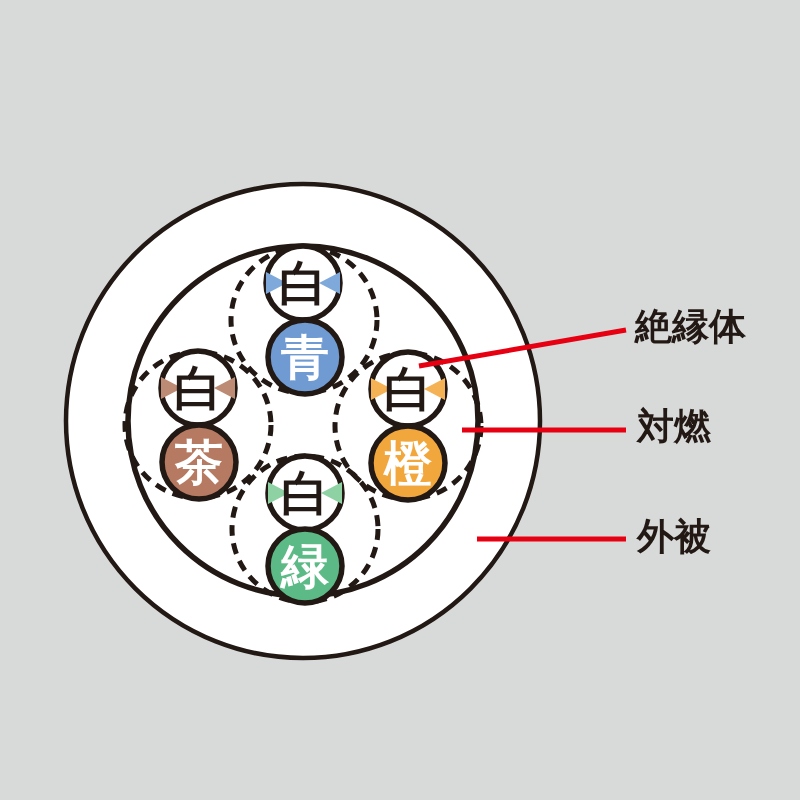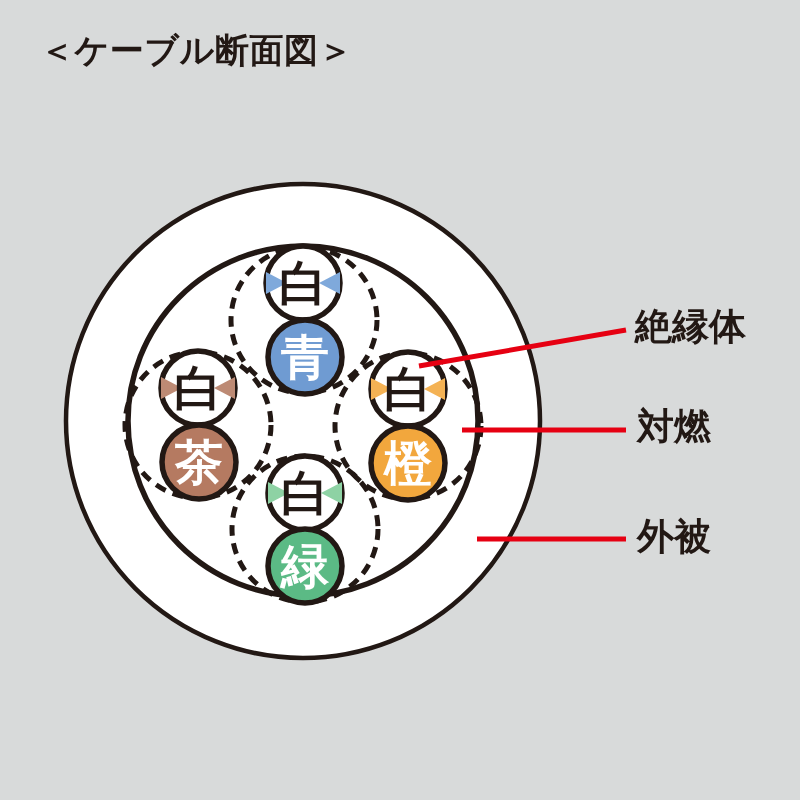--- a/index.html
+++ b/index.html
@@ -58,21 +58,20 @@
     font-size: 37px;
     fill: #221814;
     text-anchor: start;
   }
 </style>
 </head>
 <body>
 
 <div class="canvas">
 
-  <div class="title">＜ケーブル断面図＞</div>
 
   <svg class="diagram-svg" width="800" height="800" viewBox="0 0 800 800">
 
     <circle class="ring ring-outer" cx="303" cy="421" r="237"></circle>
 
     <circle class="ring ring-inner" cx="303" cy="421" r="175"></circle>
 
     <circle class="pair-dashed" cx="304" cy="320" r="73"></circle>
     <circle class="pair-dashed" cx="198" cy="425" r="73"></circle>
     <circle class="pair-dashed" cx="408" cy="426" r="73"></circle>

